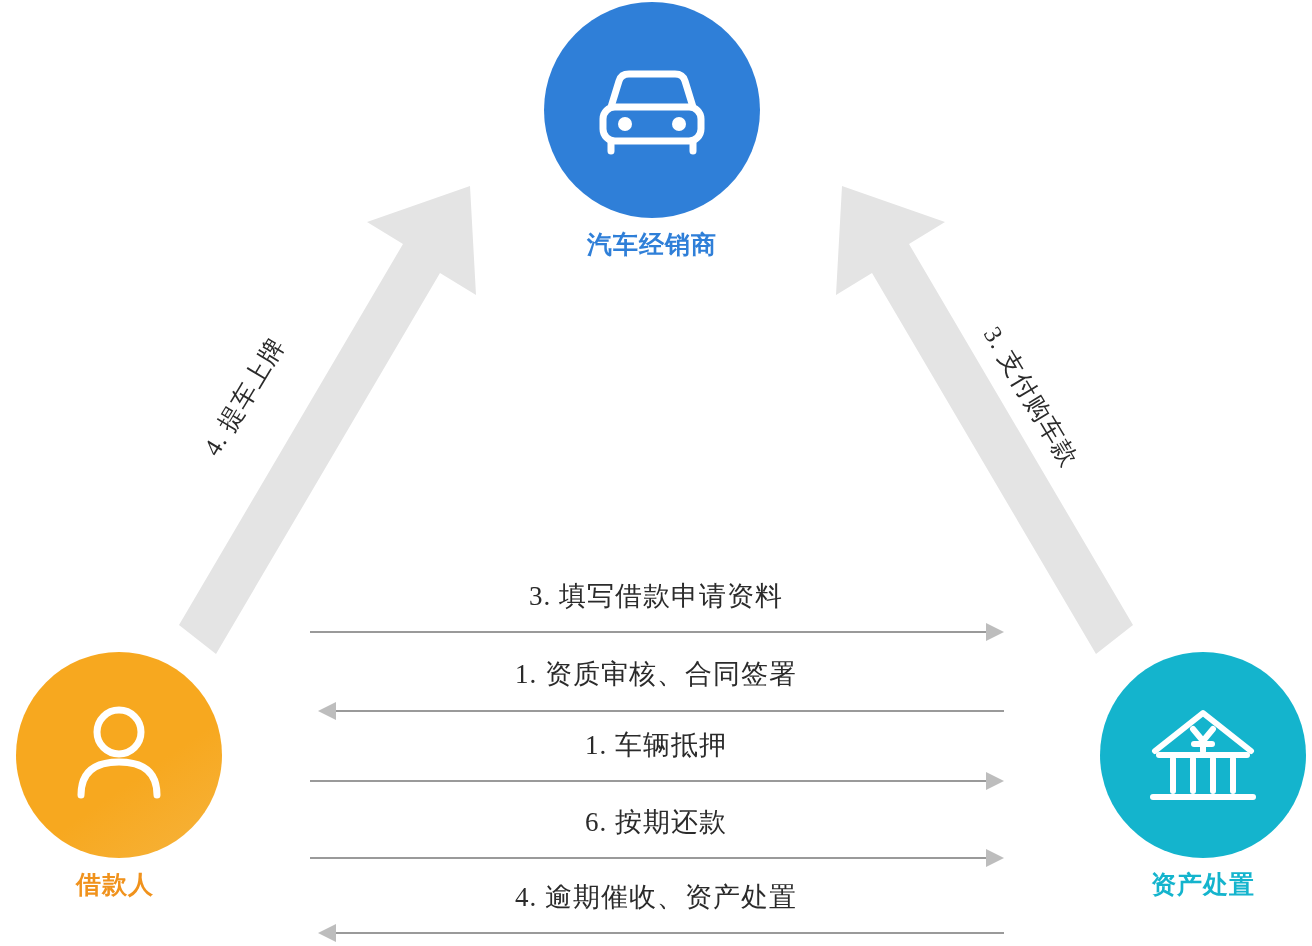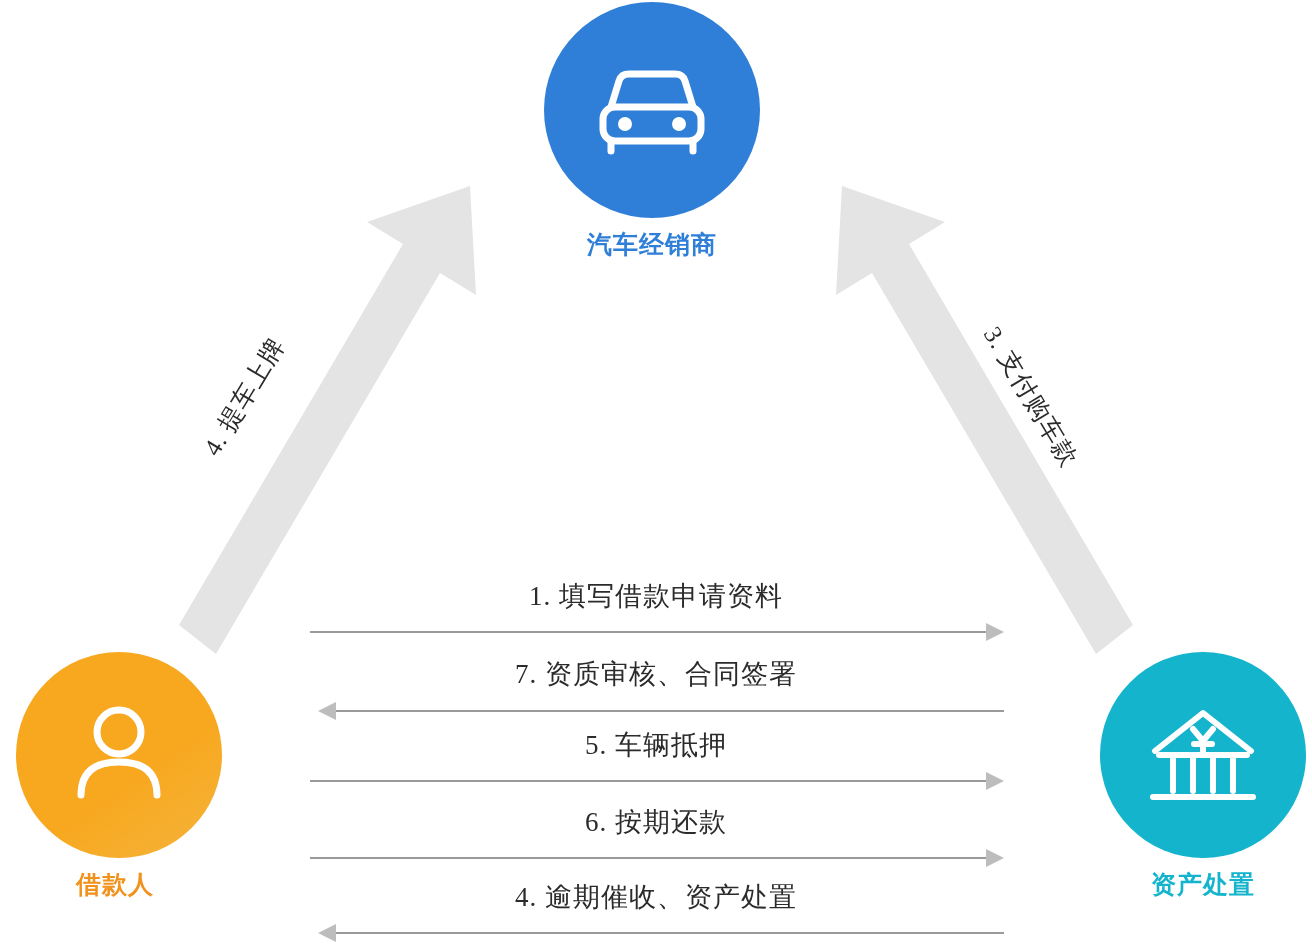--- a/index.html
+++ b/index.html
@@ -218,27 +218,27 @@
         </g>
       </svg>
     </div>
     <div class="node-label">资产处置</div>
   </div>
 
   <div class="diag-label" id="label-left">4. 提车上牌</div>
   <div class="diag-label" id="label-right">3. 支付购车款</div>
 
   <div class="msg" style="top:578px">
-    <span class="msg-text">1. 填写借款申请资料</span>
+    <span class="msg-text">3. 填写借款申请资料</span>
   </div>
   <div class="msg" style="top:656px">
-    <span class="msg-text">7. 资质审核、合同签署</span>
+    <span class="msg-text">1. 资质审核、合同签署</span>
   </div>
   <div class="msg" style="top:727px">
-    <span class="msg-text">5. 车辆抵押</span>
+    <span class="msg-text">1. 车辆抵押</span>
   </div>
   <div class="msg" style="top:804px">
     <span class="msg-text">6. 按期还款</span>
   </div>
   <div class="msg" style="top:879px">
     <span class="msg-text">4. 逾期催收、资产处置</span>
   </div>
 
 </div>
 

